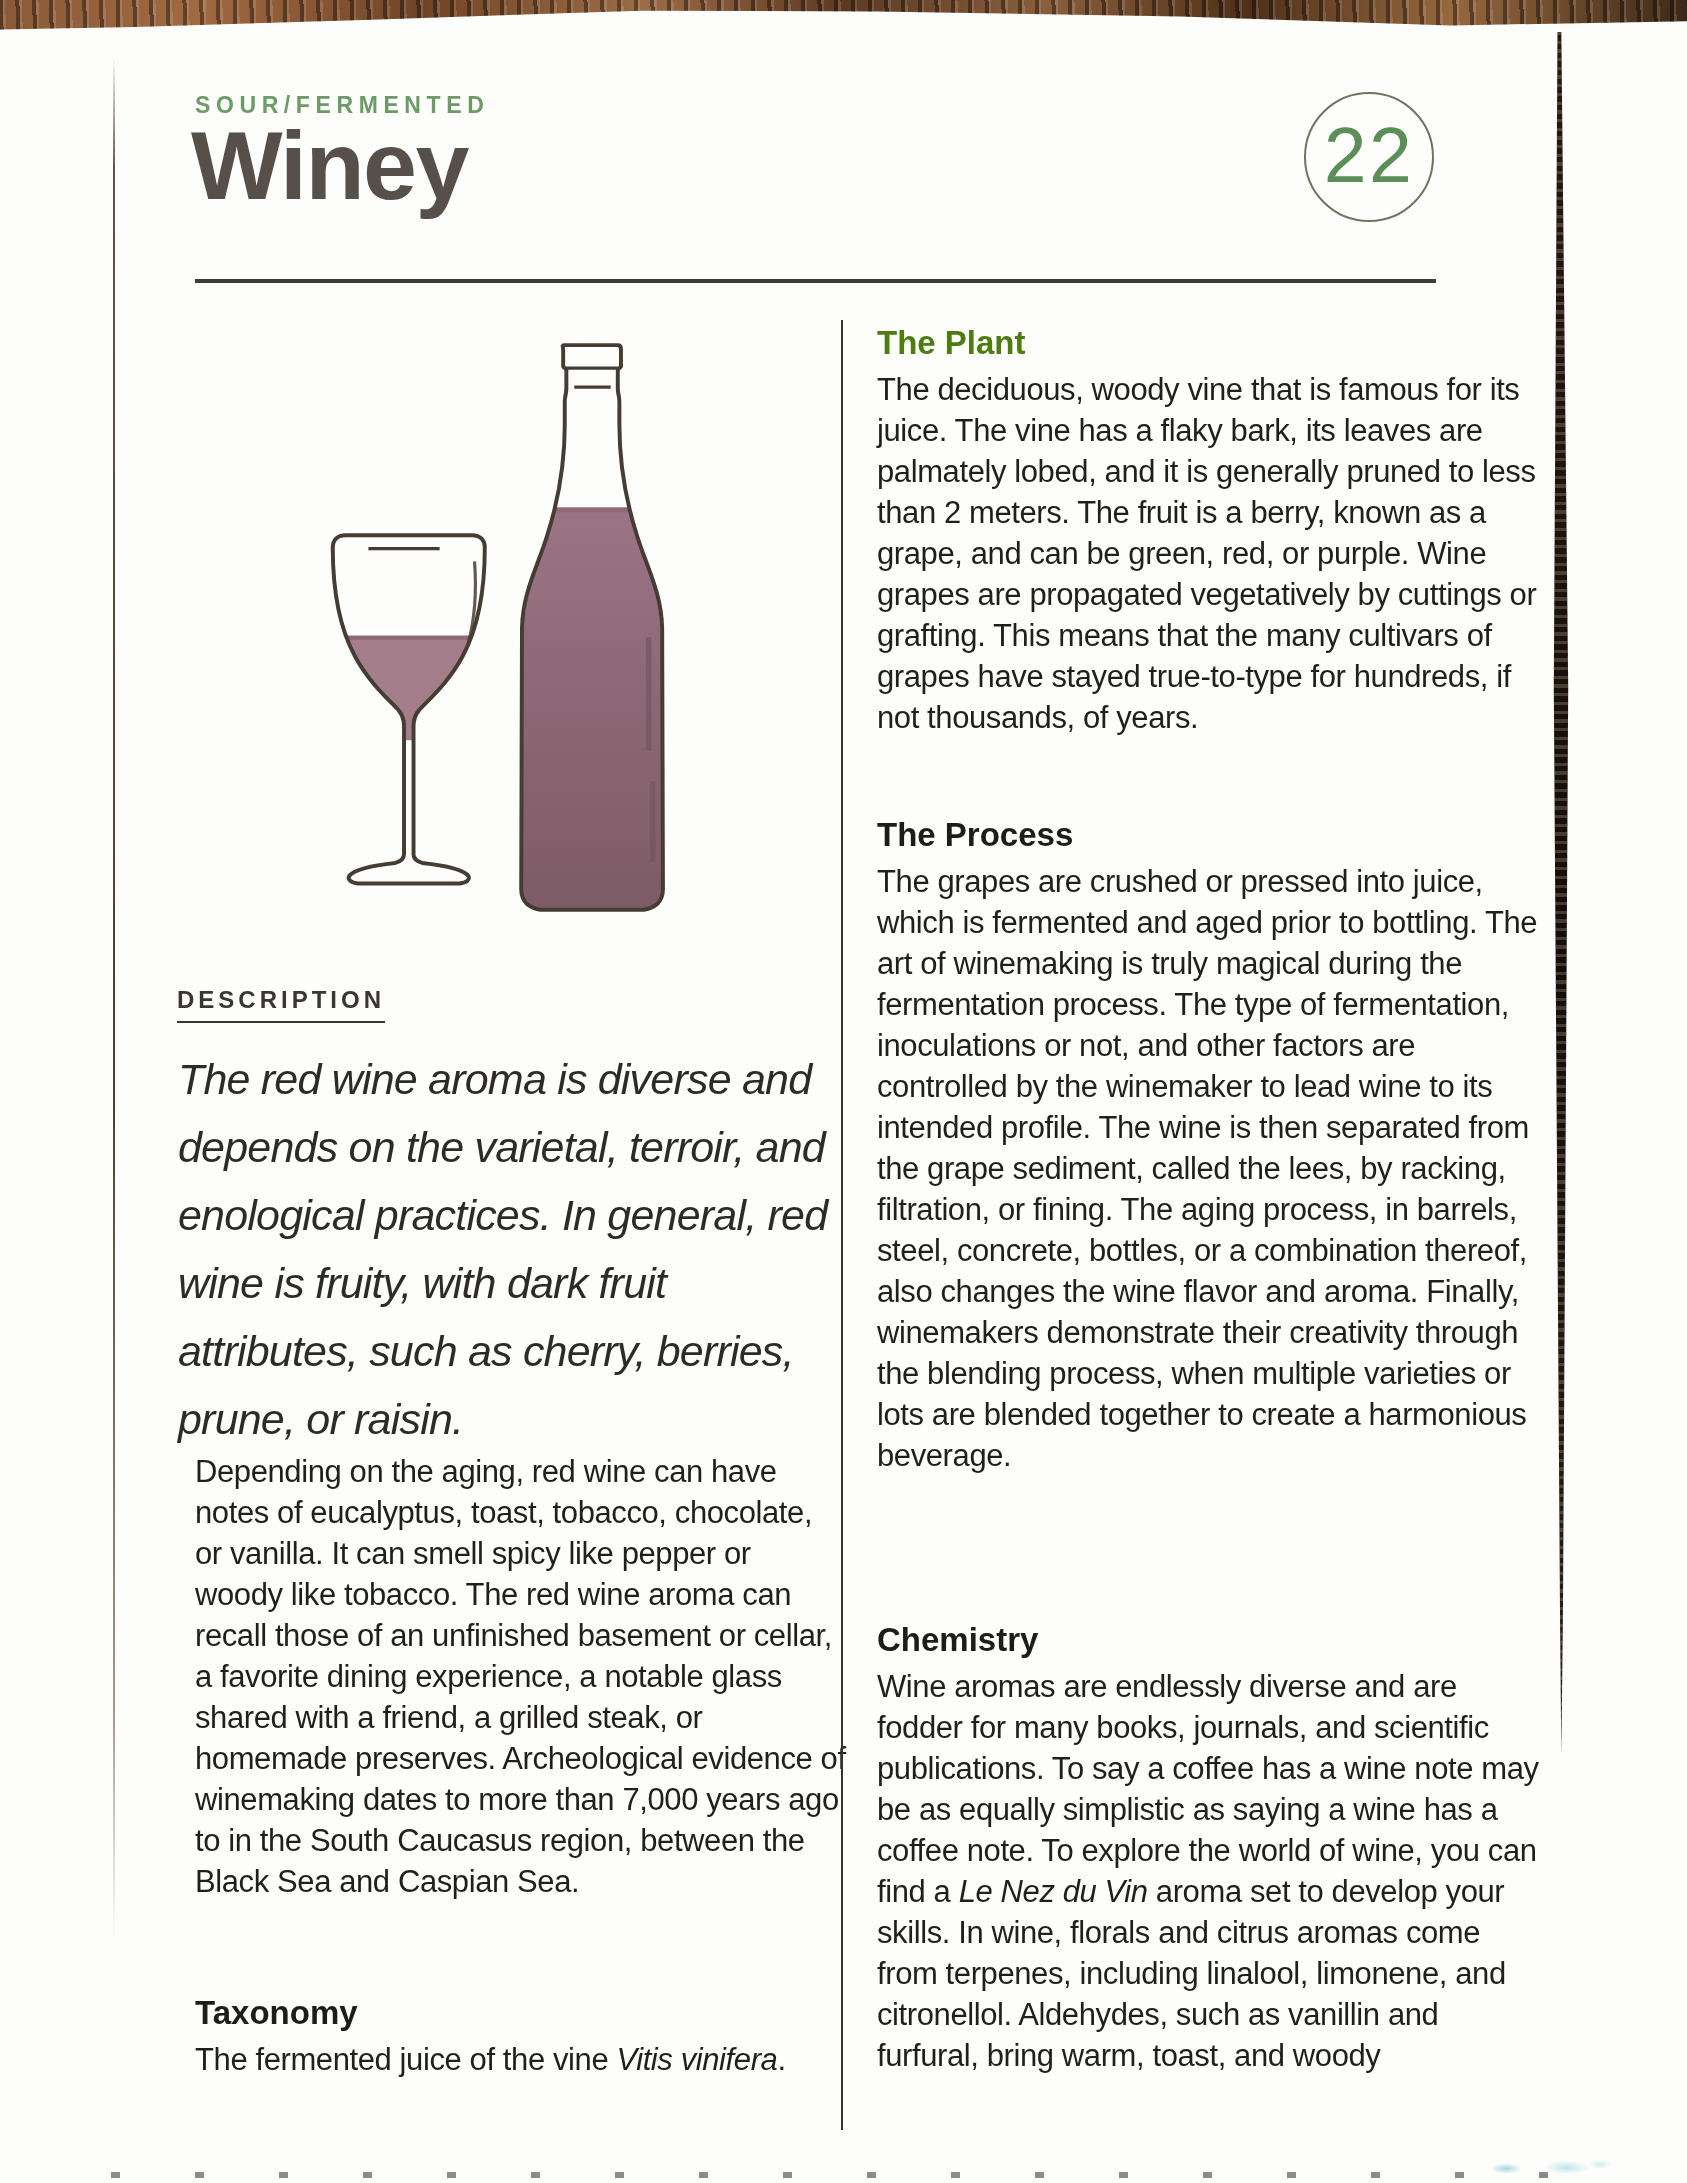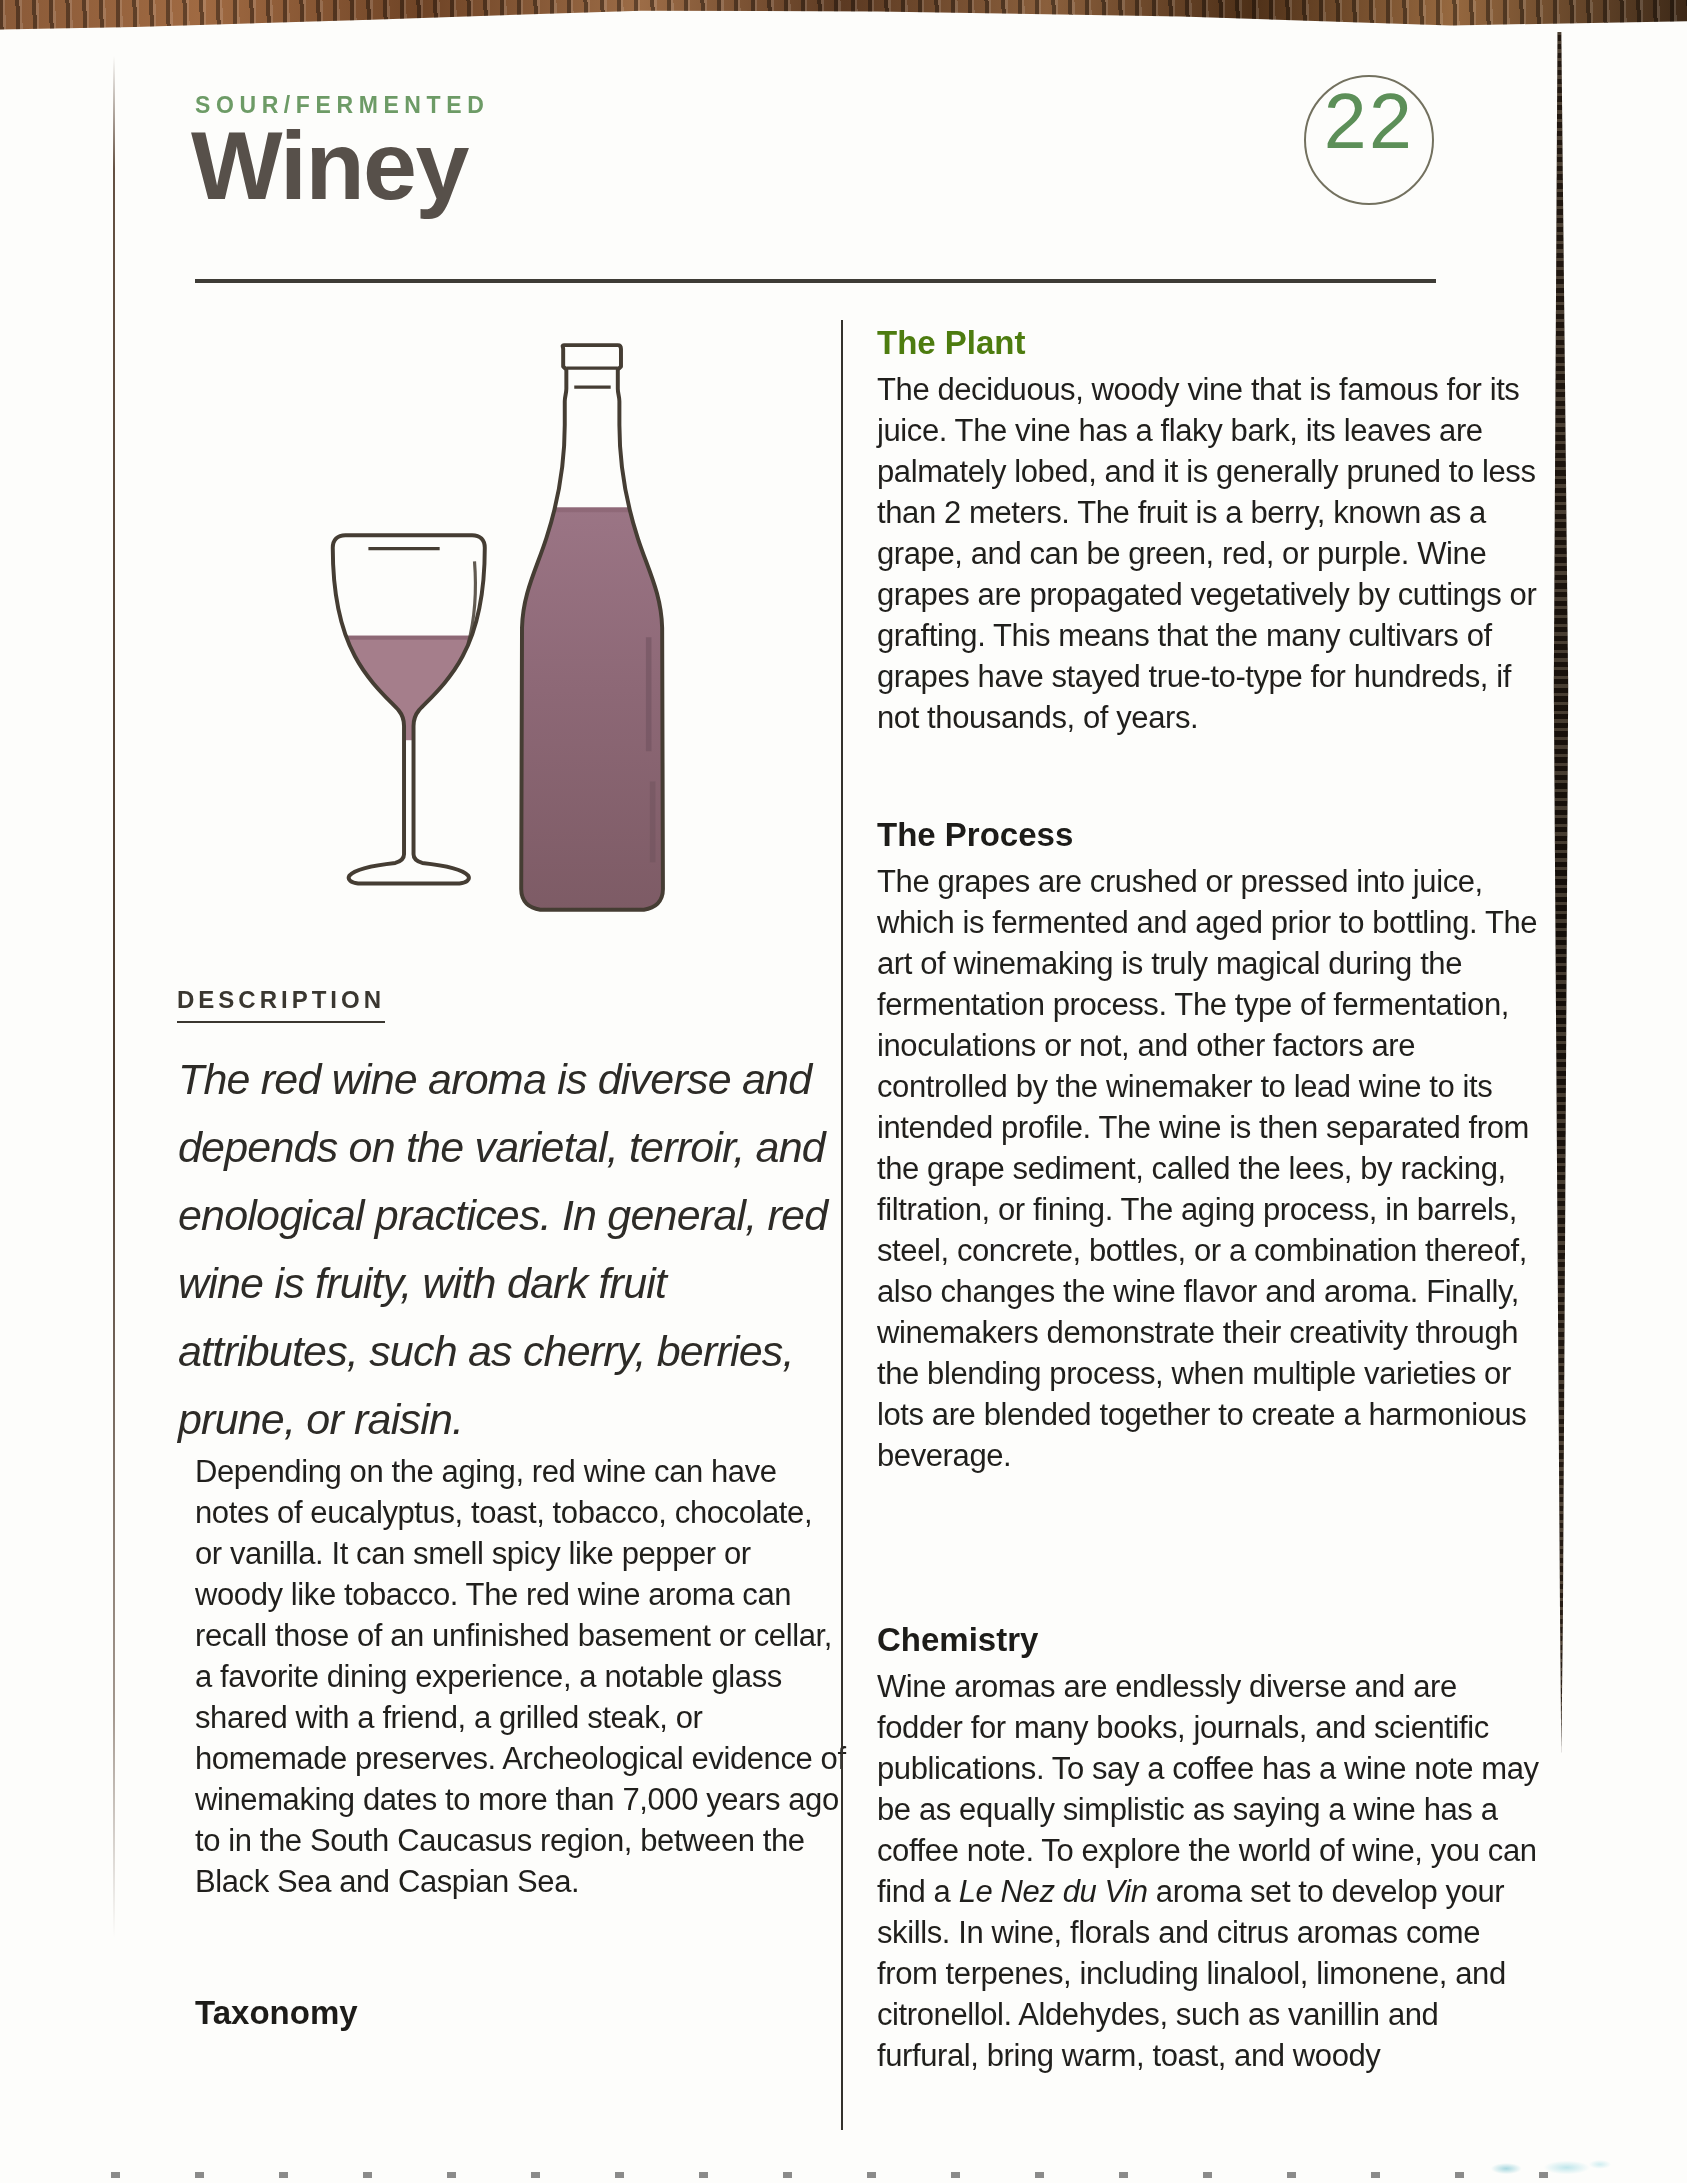--- a/index.html
+++ b/index.html
@@ -41,23 +41,23 @@
   
   .category-label{
     position:absolute;left:195px;top:92px;
     font-size:23px;font-weight:700;letter-spacing:5.6px;color:#6d9b66;
   }
   .page-title{
     position:absolute;left:191px;top:117px;
     font-size:97px;font-weight:700;letter-spacing:-1.6px;color:#57504a;line-height:1;
   }
   .page-badge{
-    position:absolute;left:1304px;top:75px;width:130px;height:130px;
+    position:absolute;left:1304px;top:92px;width:130px;height:130px;
     border:2.4px solid #73715f;border-radius:50%;
-    display:flex;justify-content:center;
+    display:flex;align-items:center;justify-content:center;
     font-size:77px;color:#5c8f58;letter-spacing:2.4px;padding-bottom:3.2px;box-sizing:border-box;
   }
   .header-rule{
     position:absolute;left:195px;top:279px;width:1241px;height:4px;background:#3e3c36;
   }
   
   .column-divider{
     position:absolute;left:841px;top:320px;width:2.4px;height:1810px;background:#34322d;
   }
   .figure{position:absolute;left:319px;top:338px;width:349px;height:578px;}
@@ -146,20 +146,21 @@
                C26,367 17,320 17,265 C17,255 23,249 33,249 Z" fill="none" stroke="#453d33" stroke-width="5" stroke-linejoin="round"></path>
       <path d="M62,266 L152,266" stroke="#453d33" stroke-width="4" fill="none"></path>
       <path d="M196,282 C199,320 196,356 188,386" stroke="#453d33" stroke-width="4" fill="none" opacity="0.85"></path>
     </g>
   </svg>
 
   <div class="desc-heading">DESCRIPTION</div>
   <div class="lead">The red wine aroma is diverse and depends on the varietal, terroir, and enological practices. In general, red wine is fruity, with dark fruit attributes, such as cherry, berries, prune, or raisin.</div>
   <div class="body-sm left-body">Depending on the aging, red wine can have notes of eucalyptus, toast, tobacco, chocolate, or vanilla. It can smell spicy like pepper or woody like tobacco. The red wine aroma can recall those of an unfinished basement or cellar, a favorite dining experience, a notable glass shared with a friend, a grilled steak, or homemade preserves. Archeological evidence of winemaking dates to more than 7,000 years ago to in the South Caucasus region, between the Black Sea and Caspian Sea.</div>
   <div class="left-tax-h">Taxonomy</div>
+  <div class="body-sm left-tax"><span>The fermented juice of the vine </span><i>Vitis vinifera</i><span>.</span></div>
 
   <div class="column-divider"></div>
 
   <div class="rc-head faded" style="top:324px">The Plant</div>
   <div class="body-sm rc-body" style="top:369px">The deciduous, woody vine that is famous for its juice. The vine has a flaky bark, its leaves are palmately lobed, and it is generally pruned to less than 2 meters. The fruit is a berry, known as a grape, and can be green, red, or purple. Wine grapes are propagated vegetatively by cuttings or grafting. This means that the many cultivars of grapes have stayed true-to-type for hundreds, if not thousands, of years.</div>
 
   <div class="rc-head" style="top:816px">The Process</div>
   <div class="body-sm rc-body" style="top:861px">The grapes are crushed or pressed into juice, which is fermented and aged prior to bottling. The art of winemaking is truly magical during the fermentation process. The type of fermentation, inoculations or not, and other factors are controlled by the winemaker to lead wine to its intended profile. The wine is then separated from the grape sediment, called the lees, by racking, filtration, or fining. The aging process, in barrels, steel, concrete, bottles, or a combination thereof, also changes the wine flavor and aroma. Finally, winemakers demonstrate their creativity through the blending process, when multiple varieties or lots are blended together to create a harmonious beverage.</div>
 
   <div class="rc-head" style="top:1621px">Chemistry</div>

